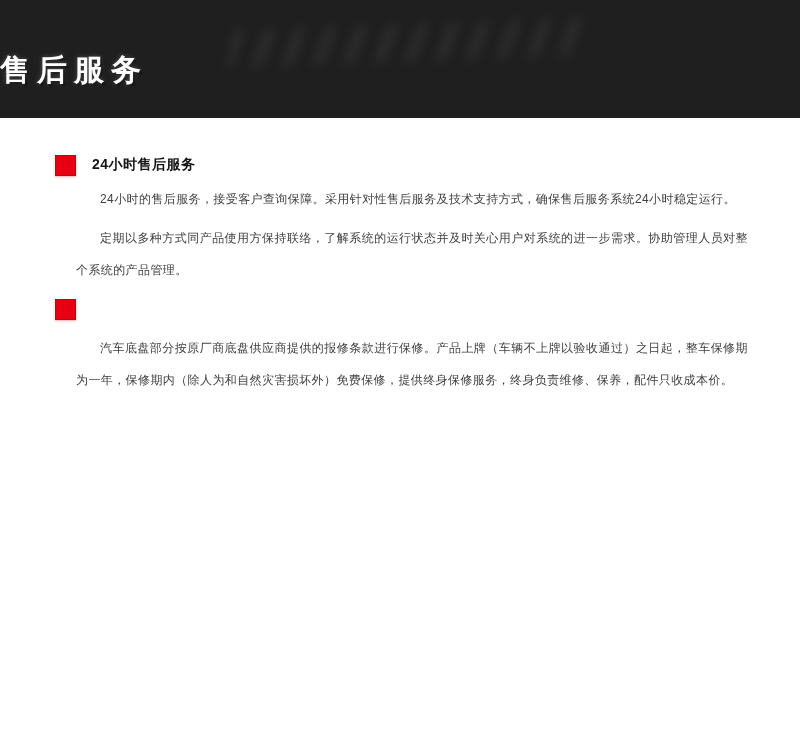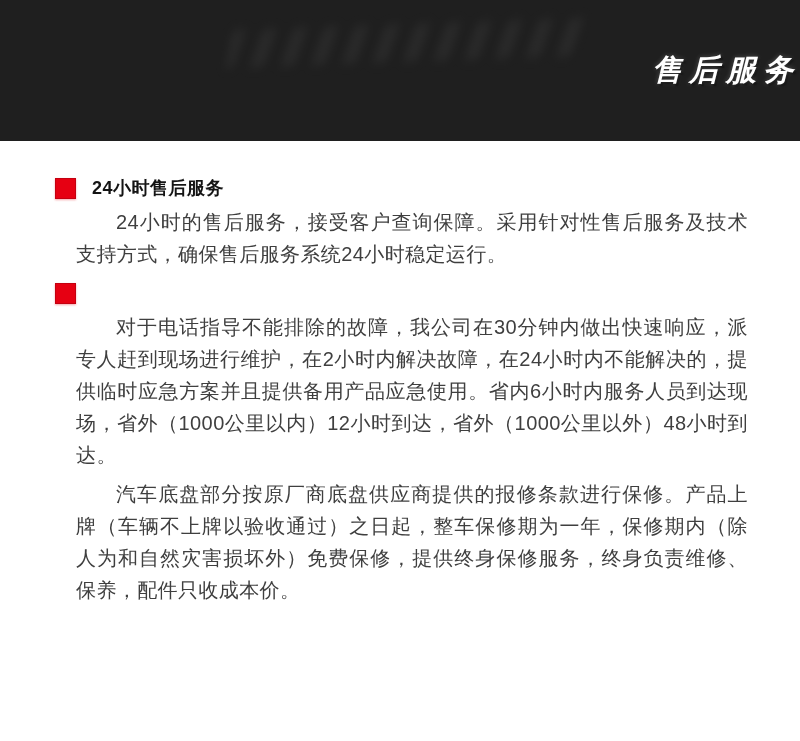--- a/index.html
+++ b/index.html
@@ -11,24 +11,24 @@
   *{box-sizing:border-box;}
   html,body{margin:0;padding:0;}
   body{
     width:800px;height:741px;
     background:#ffffff;
     font-family:"Liberation Sans","DejaVu Sans",sans-serif;
     overflow:hidden;
   }
   .page{width:800px;height:741px;position:relative;}
   .header{
-    width:100%;height:141px;
+    width:100%;height:118px;
     background:var(--header-bg);
     position:relative;
-    display:flex;justify-content:flex-end;align-items:flex-start;font-style:italic;
+    display:flex;justify-content:flex-start;align-items:flex-start;
   }
   .header-watermark{
     position:absolute;left:230px;top:24px;width:350px;height:38px;
     background:repeating-linear-gradient(100deg,rgba(70,70,70,.55) 0 14px,rgba(32,32,32,0) 14px 30px);
     filter:blur(5px);
     transform:skewX(-12deg) rotate(-2deg);
     opacity:.5;
   }
   .page-title{
     margin-top:50px;
@@ -44,27 +44,27 @@
     margin-left:55px;height:32px;
   }
   .bullet{
     width:21px;height:21px;flex:0 0 21px;
     background:var(--accent);
     border:1px solid #c40010;
     box-shadow:0 1px 2px rgba(230,0,18,.35);
     margin-right:16px;
   }
   .heading-text{
-    font-size:18px;font-weight:bold;
+    font-size:14px;font-weight:bold;
     color:var(--heading-text);
     letter-spacing:.5px;
   }
   .section p{
     margin:2px 0 0 76px;
-    font-size:20px;line-height:32px;
+    font-size:12px;line-height:32px;
     color:var(--body-text);
     text-indent:2em;
     text-align:justify;
     letter-spacing:.4px;
   }
 </style>
 </head>
 <body>
 
 <div class="page">
@@ -78,27 +78,27 @@
 
     <div class="section">
       <div class="section-heading">
         <span class="bullet"></span>
         <span class="heading-text">24小时售后服务</span>
       </div>
       <p>24小时的售后服务，接受客户查询保障。采用针对性售后服务及技术支持方式，确保售后服务系统24小时稳定运行。</p>
     </div>
 
     <div class="section">
+      <p>定期以多种方式同产品使用方保持联络，了解系统的运行状态并及时关心用户对系统的进一步需求。协助管理人员对整个系统的产品管理。</p>
     </div>
 
     <div class="section">
       <div class="section-heading">
         <span class="bullet"></span>
       </div>
-      <p>对于电话指导不能排除的故障，我公司在30分钟内做出快速响应，派专人赶到现场进行维护，在2小时内解决故障，在24小时内不能解决的，提供临时应急方案并且提供备用产品应急使用。省内6小时内服务人员到达现场，省外（1000公里以内）12小时到达，省外（1000公里以外）48小时到达。</p>
     </div>
 
     <div class="section">
       <p>汽车底盘部分按原厂商底盘供应商提供的报修条款进行保修。产品上牌（车辆不上牌以验收通过）之日起，整车保修期为一年，保修期内（除人为和自然灾害损坏外）免费保修，提供终身保修服务，终身负责维修、保养，配件只收成本价。</p>
     </div>
 
   </div>
 </div>
 
 </body></html>

